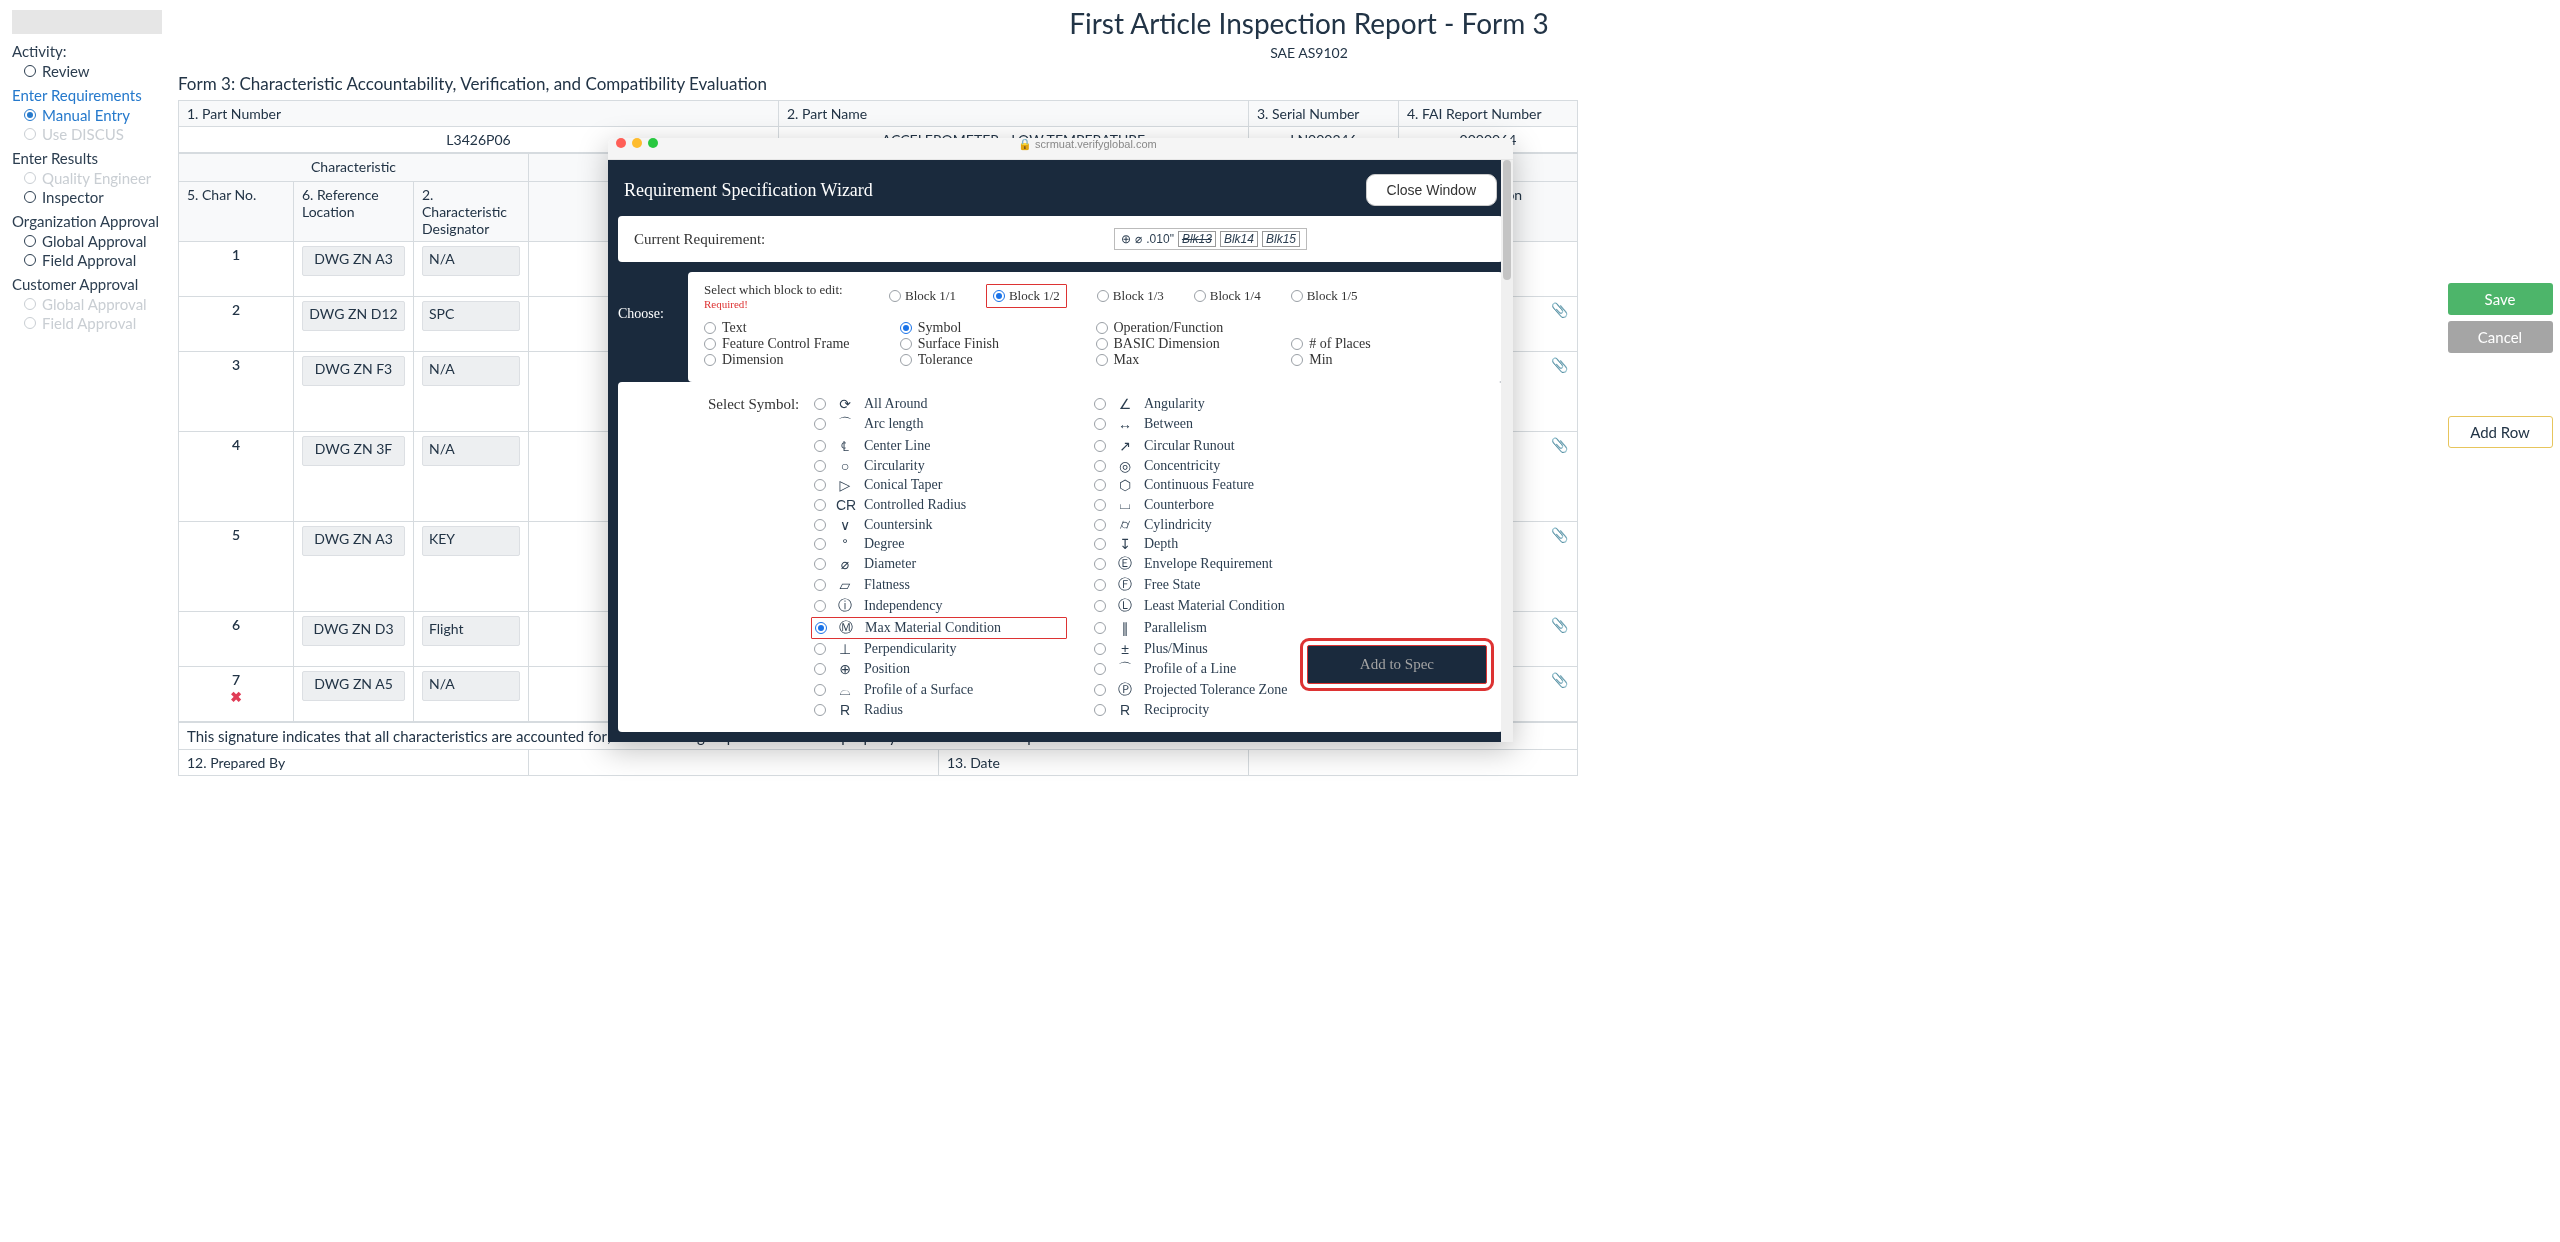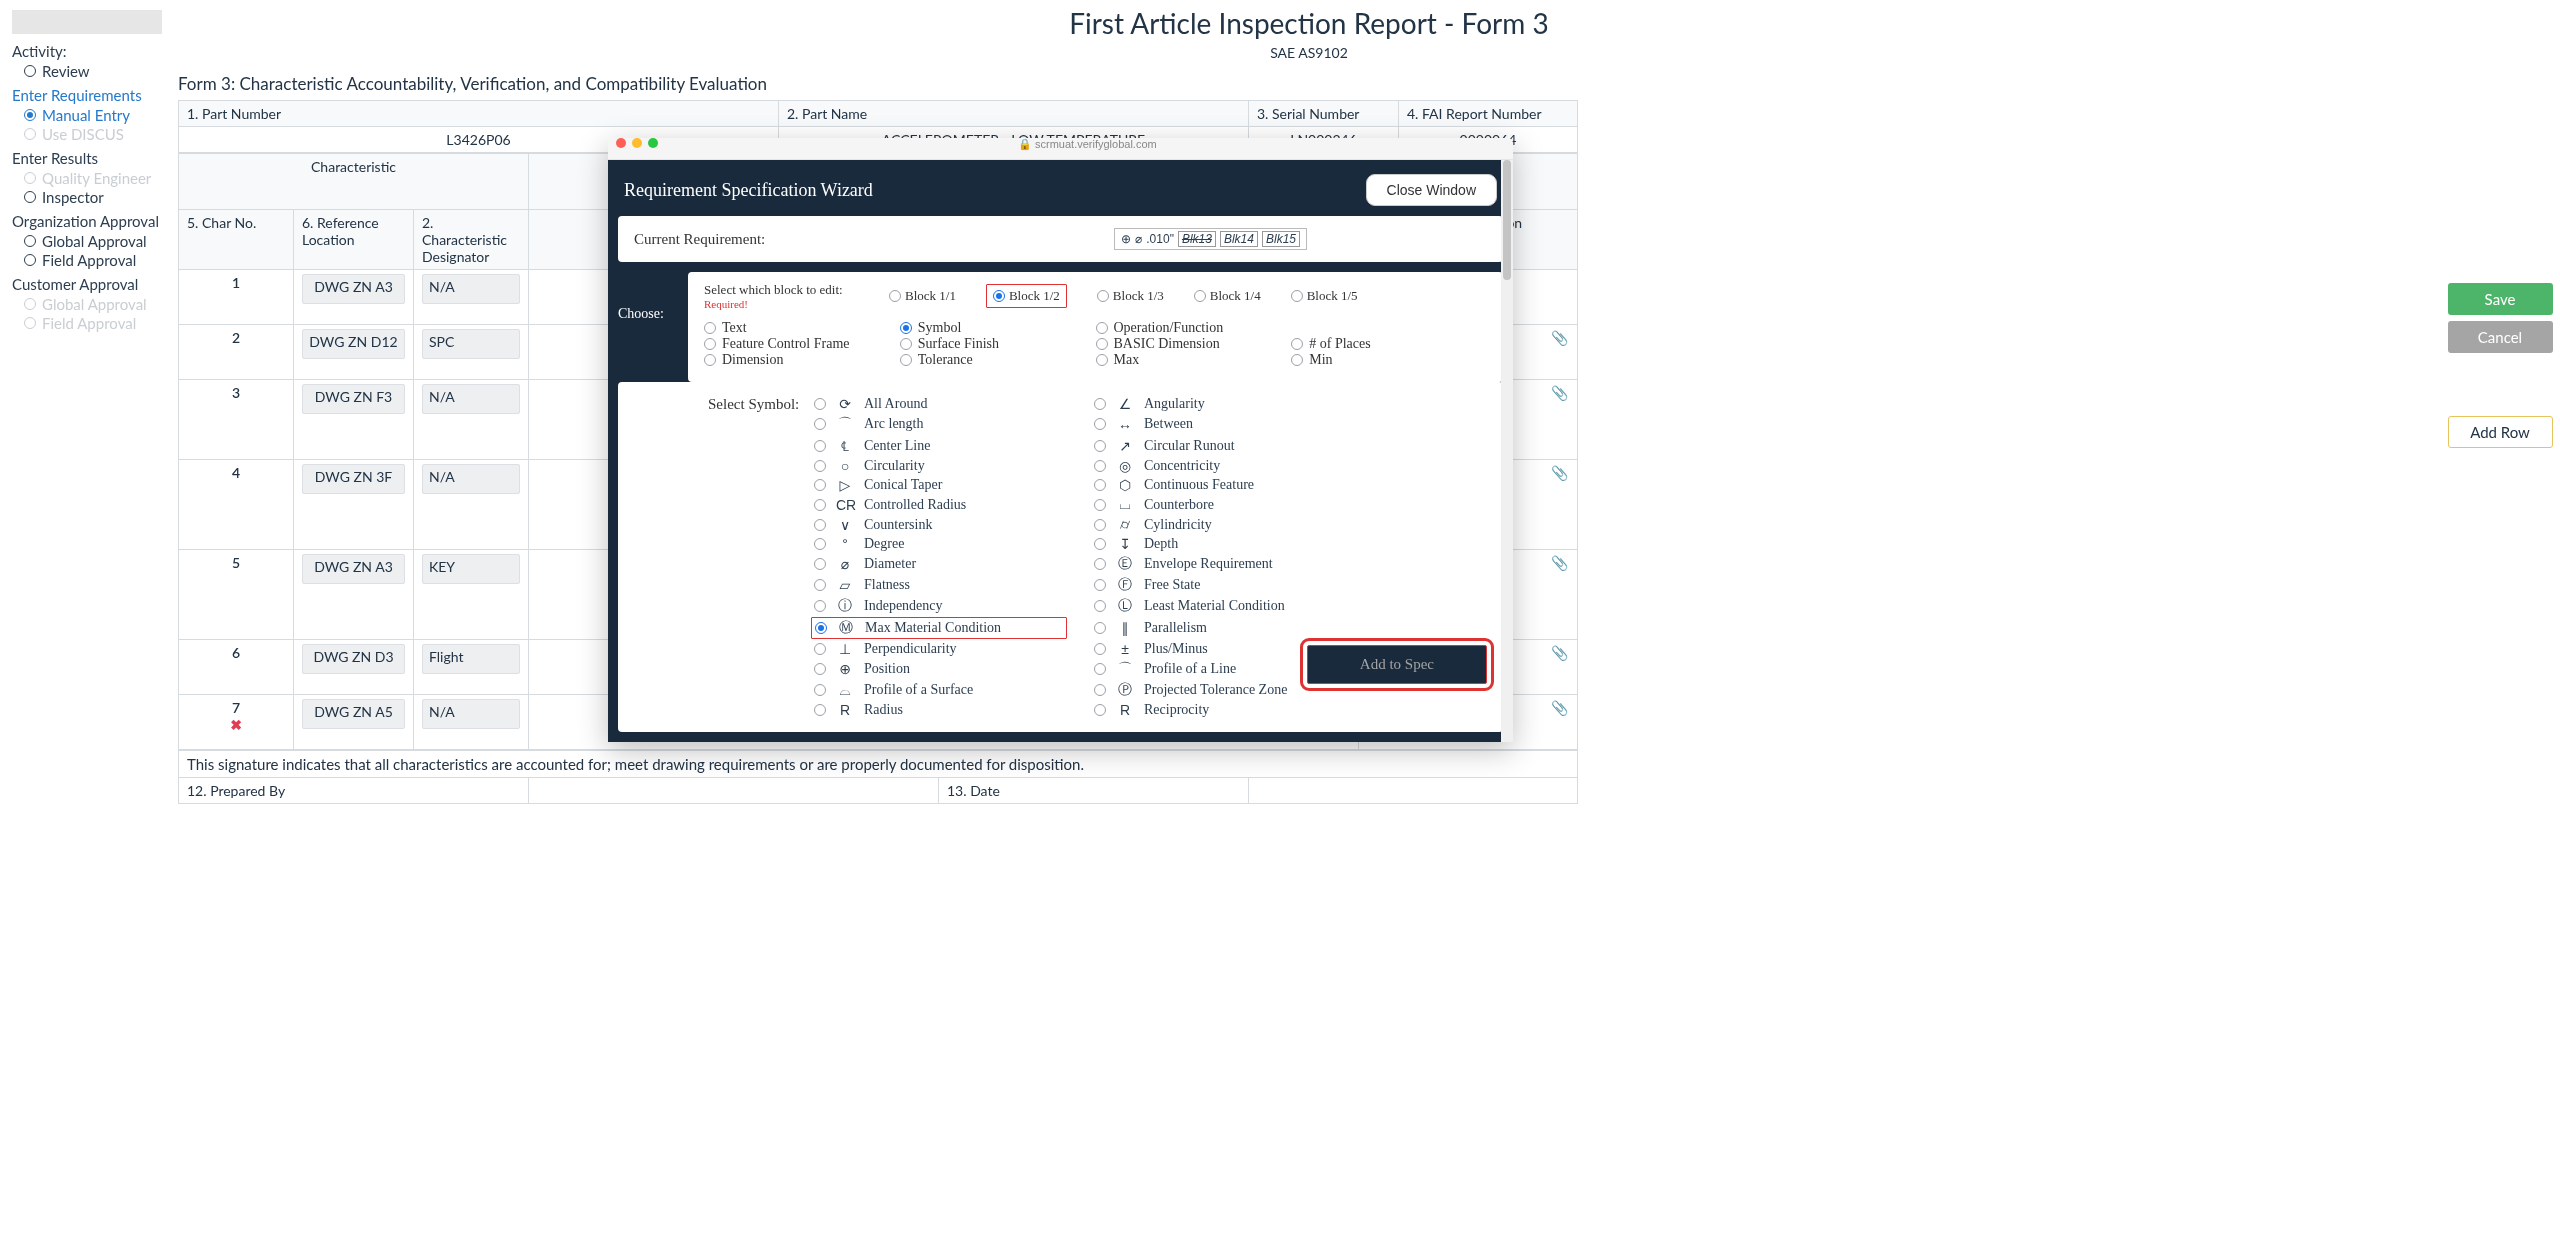--- a/index.html
+++ b/index.html
@@ -110,21 +110,21 @@
 table.form3 th, table.form3b th {
   background: #f8f9fa;
   font-weight: 400;
   text-align: left;
 }
 table.form3 .val {
   text-align: center;
   font-weight: 400;
 }
 table.form3b th {
-  height: 56px;
+  height: 28px;
 }
 table.form3b .charno {
   text-align: center;
   font-weight: 600;
 }
 .refcell {
   position: relative;
   min-height: 46px;
 }
 .refcell .ref-input {

